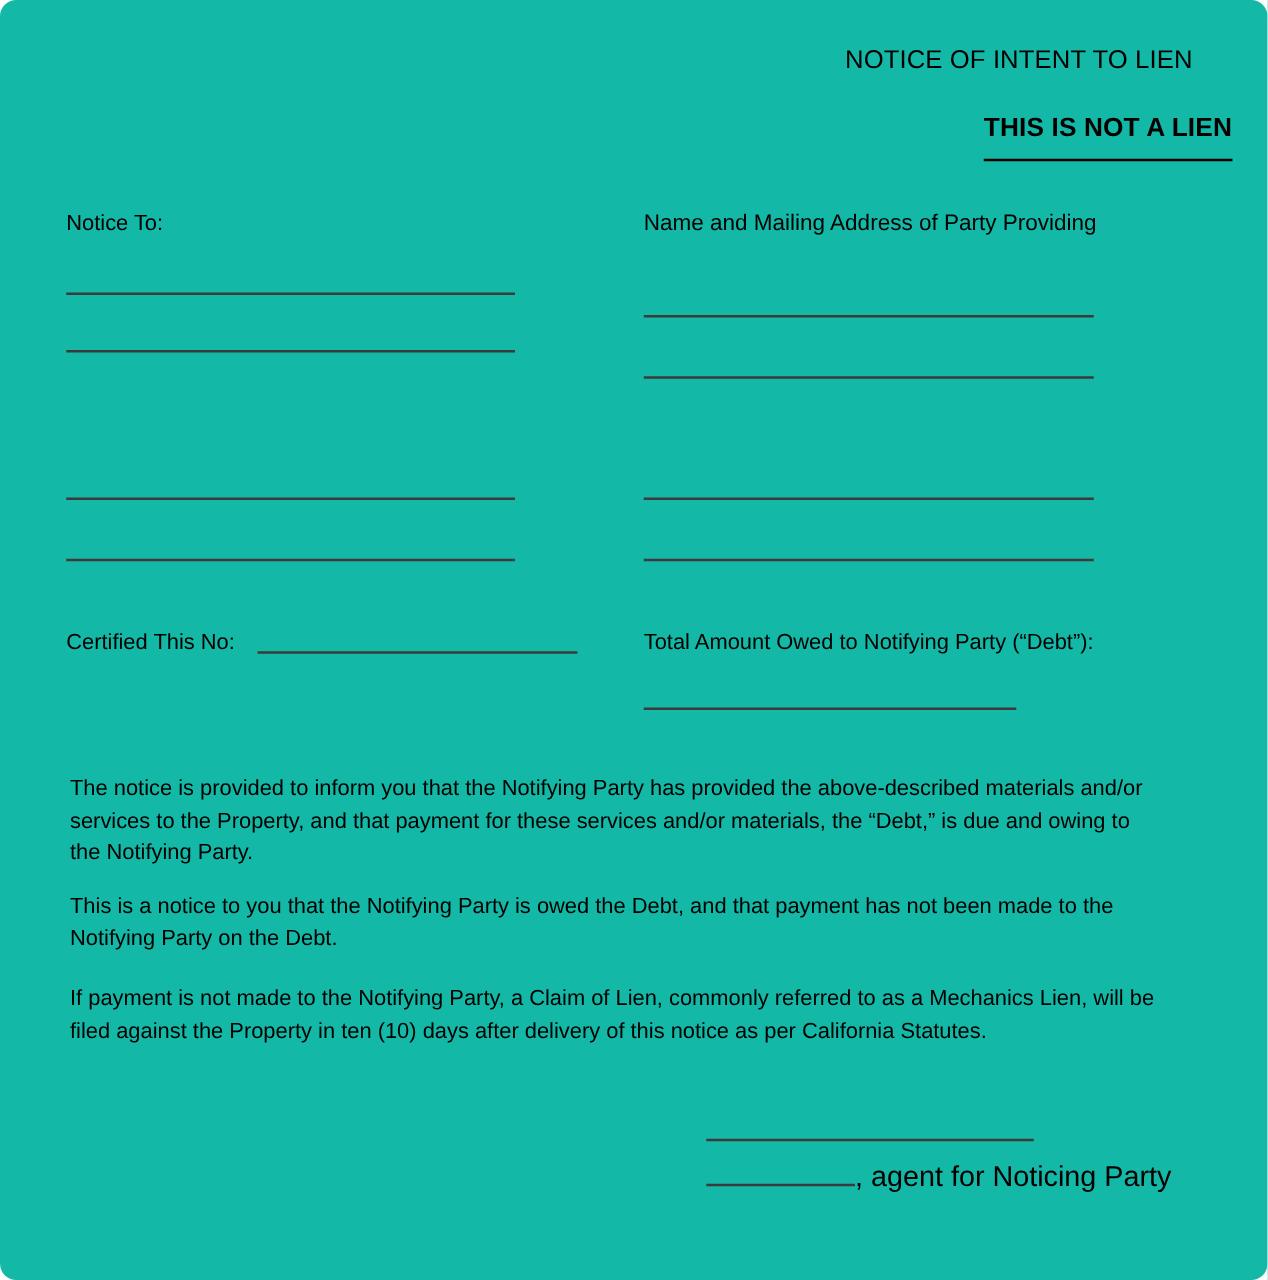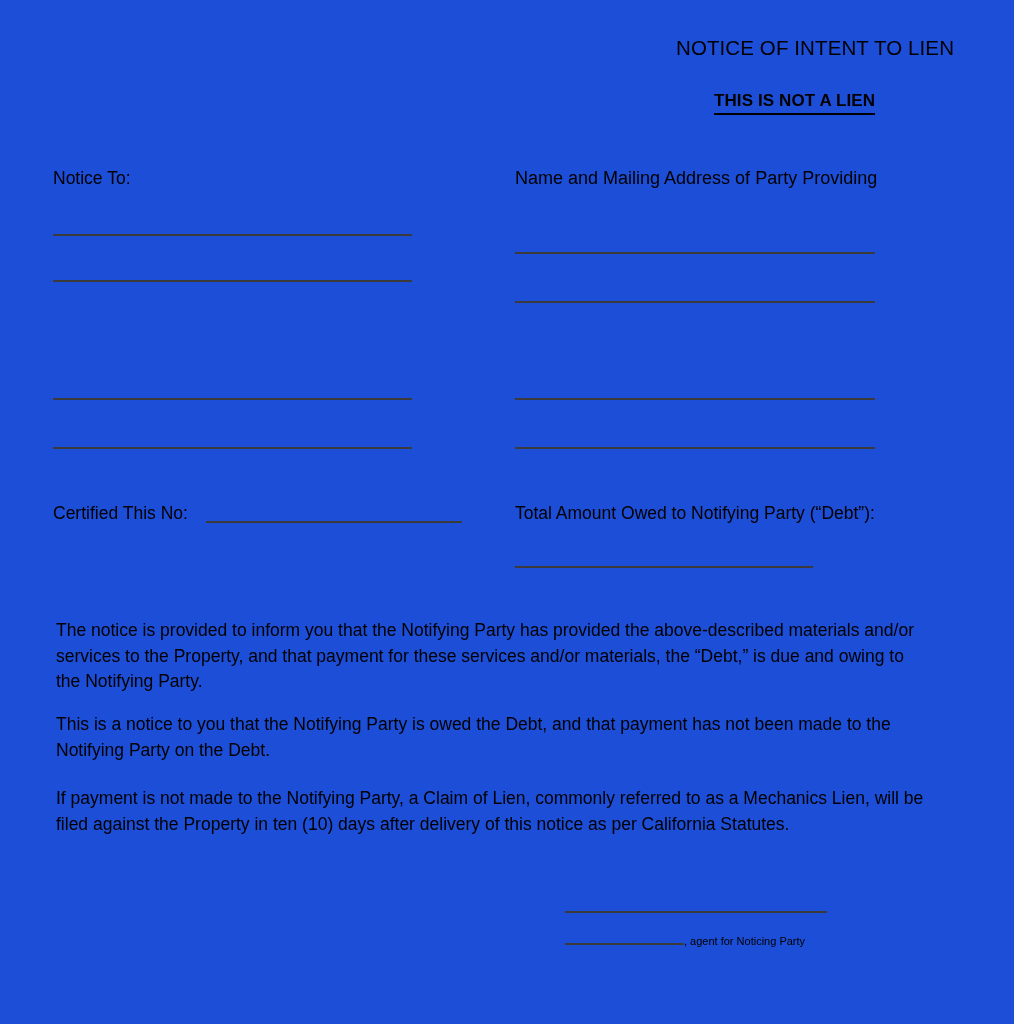--- a/index.html
+++ b/index.html
@@ -8,40 +8,41 @@
     background: #ffffff;
   }
   body {
     font-family: "Liberation Sans", sans-serif;
     color: #000000;
   }
   #page {
     position: relative;
     width: 1014px;
     height: 1024px;
-    background: #1d4ed8;
+    background: #14b8a6;
     overflow: hidden;
+    border-radius: 13px;
   }
   .abs { position: absolute; }
 
   
   .title-main {
     left: 676px; top: 36px;
     font-size: 20.5px;
     letter-spacing: 0.1px;
     white-space: nowrap;
   }
   .title-sub {
-    left: 714px; top: 91px;
-    font-size: 17px;
+    left: 787px; top: 91px;
+    font-size: 21px;
     font-weight: bold;
     letter-spacing: 0.1px;
     white-space: nowrap;
     border-bottom: 2px solid #000;
-    padding-bottom: 2px;
+    padding-bottom: 12px;
   }
 
   
   .label {
     font-size: 17.5px;
     line-height: 25px;
     white-space: nowrap;
   }
   .label-wrap {
     font-size: 18px;
@@ -56,21 +57,21 @@
 
   
   .para {
     font-size: 17.5px;
     line-height: 25.5px;
     text-align: left;
   }
 
   
   .sig-line {
-    font-size: 11px;
+    font-size: 23px;
     white-space: nowrap;
   }
   .sig-blank {
     display: inline-block;
     border-bottom: 2px solid #3b3b3b;
     vertical-align: baseline;
   }
 </style>
 </head>
 <body>

